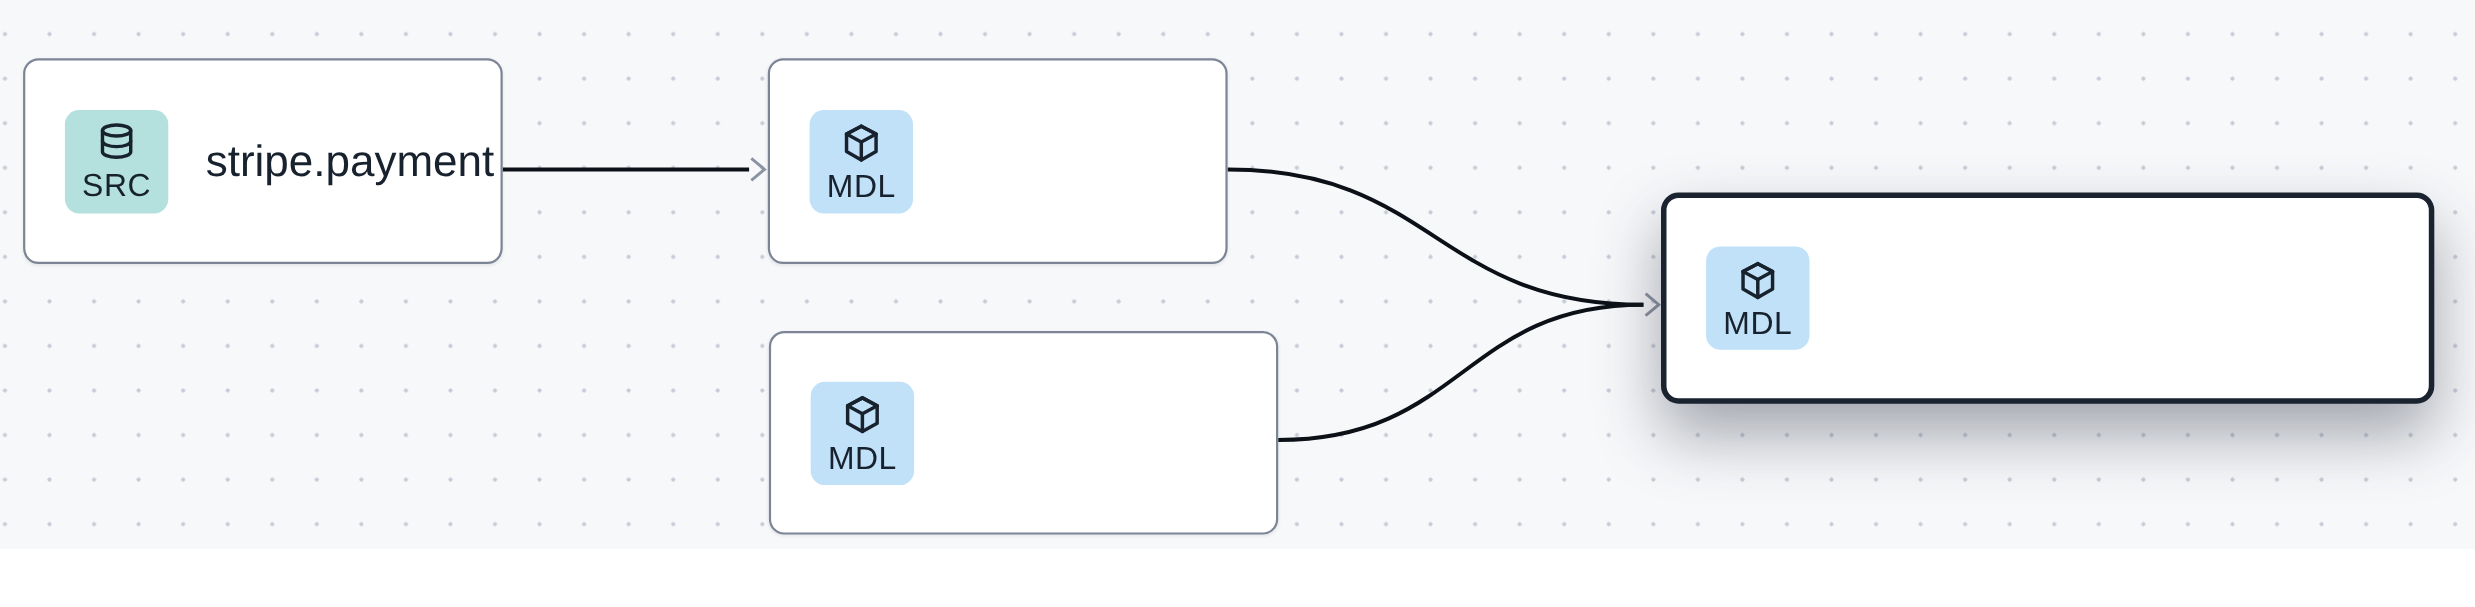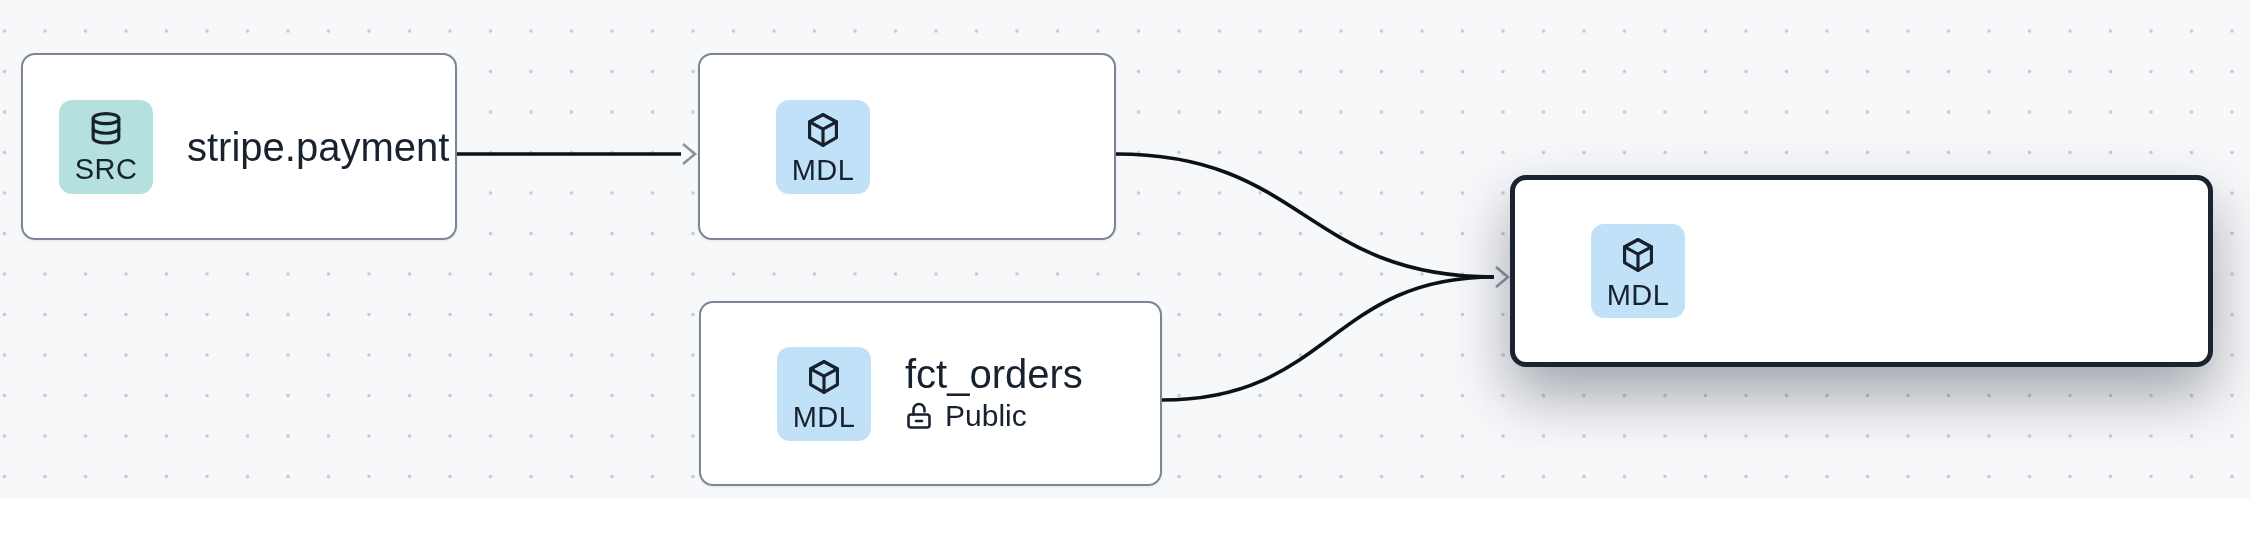--- a/index.html
+++ b/index.html
@@ -27,21 +27,21 @@
   }
   .node.selected{
     border:5px solid #1b2330;border-radius:16px;
     box-shadow:0 28px 58px rgba(44,50,66,0.42);
   }
   .icon-badge{
     width:94px;height:94px;border-radius:13px;flex:0 0 auto;
     display:flex;flex-direction:column;align-items:center;justify-content:center;
   }
   .icon-badge.teal{background:#b4e1dd;}
-  .icon-badge.blue{background:#c0e1f8;margin-left:40px;}
+  .icon-badge.blue{background:#c0e1f8;}
   .icon-badge svg{display:block;}
   .badge-text{
     font-size:29px;line-height:30px;color:#18222e;letter-spacing:0.5px;margin-top:1px;
   }
   .node-text{display:flex;flex-direction:column;justify-content:center;}
   .node-label{
     font-size:40px;line-height:40px;color:#18222e;white-space:nowrap;
   }
   .access-row{
     display:flex;align-items:center;gap:10px;margin-top:5px;
@@ -91,31 +91,20 @@
   <div class="node" style="left:699px;top:301px;width:463px;height:185px">
     <div class="icon-badge blue">
       <svg width="46" height="46" viewBox="0 0 48 48" fill="none" stroke="#18222e" stroke-width="3.3" stroke-linecap="round" stroke-linejoin="round">
         <path d="M24 7 L38 14.5 V31 L24 39 L10 31 V14.5 Z"></path>
         <path d="M10 14.5 L24 22 L38 14.5"></path>
         <path d="M24 22 V39"></path>
         <path d="M24 7 L10 14.5 M24 7 L38 14.5"></path>
       </svg>
       <span class="badge-text">MDL</span>
     </div>
-    <div class="node-text">
-      <div class="node-label">fct_orders</div>
-      <div class="access-row">
-        <svg width="30" height="30" viewBox="0 0 30 30" fill="none" stroke="#18222e" stroke-width="2.6" stroke-linecap="round" stroke-linejoin="round">
-          <rect x="3.5" y="13.5" width="21" height="13" rx="2.5"></rect>
-          <path d="M11 20 h6"></path>
-          <path d="M8.5 13.5 V8.5 a5.5 5.5 0 0 1 11 0 V10.5"></path>
-        </svg>
-        <span>Public</span>
-      </div>
-    </div>
   </div>
 
   <div class="node selected" style="left:1510px;top:175px;width:703px;height:192px">
     <div class="icon-badge blue">
       <svg width="46" height="46" viewBox="0 0 48 48" fill="none" stroke="#18222e" stroke-width="3.3" stroke-linecap="round" stroke-linejoin="round">
         <path d="M24 7 L38 14.5 V31 L24 39 L10 31 V14.5 Z"></path>
         <path d="M10 14.5 L24 22 L38 14.5"></path>
         <path d="M24 22 V39"></path>
         <path d="M24 7 L10 14.5 M24 7 L38 14.5"></path>
       </svg>

